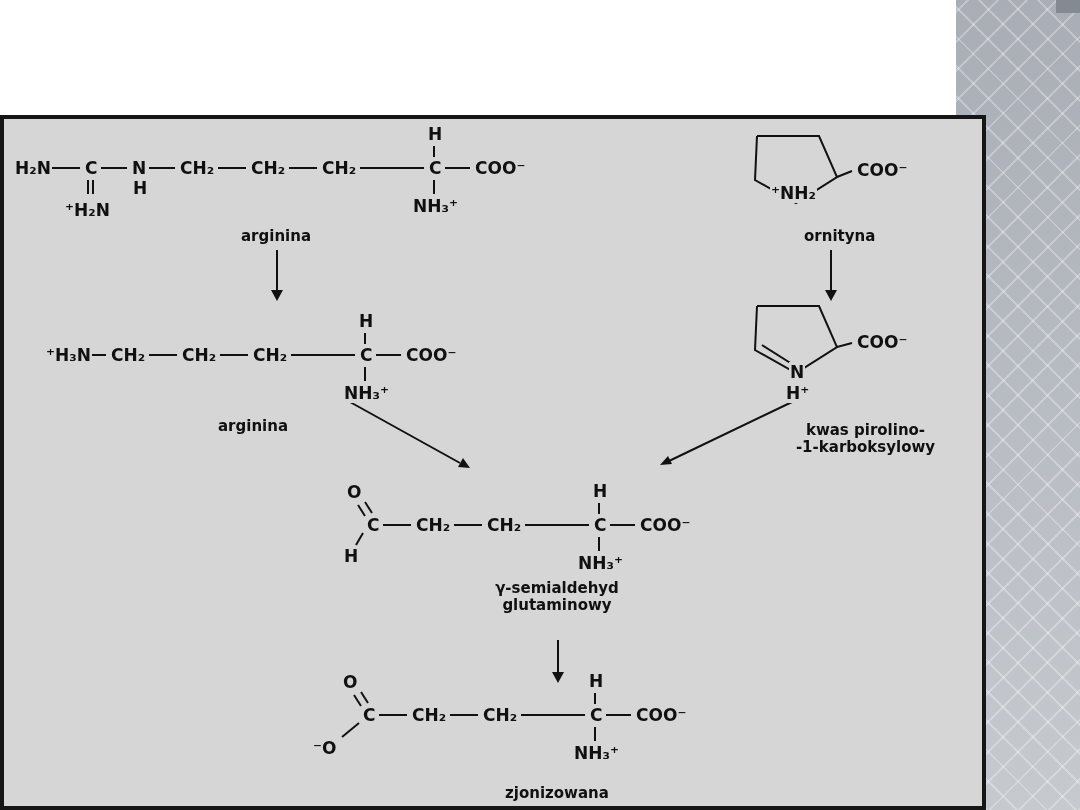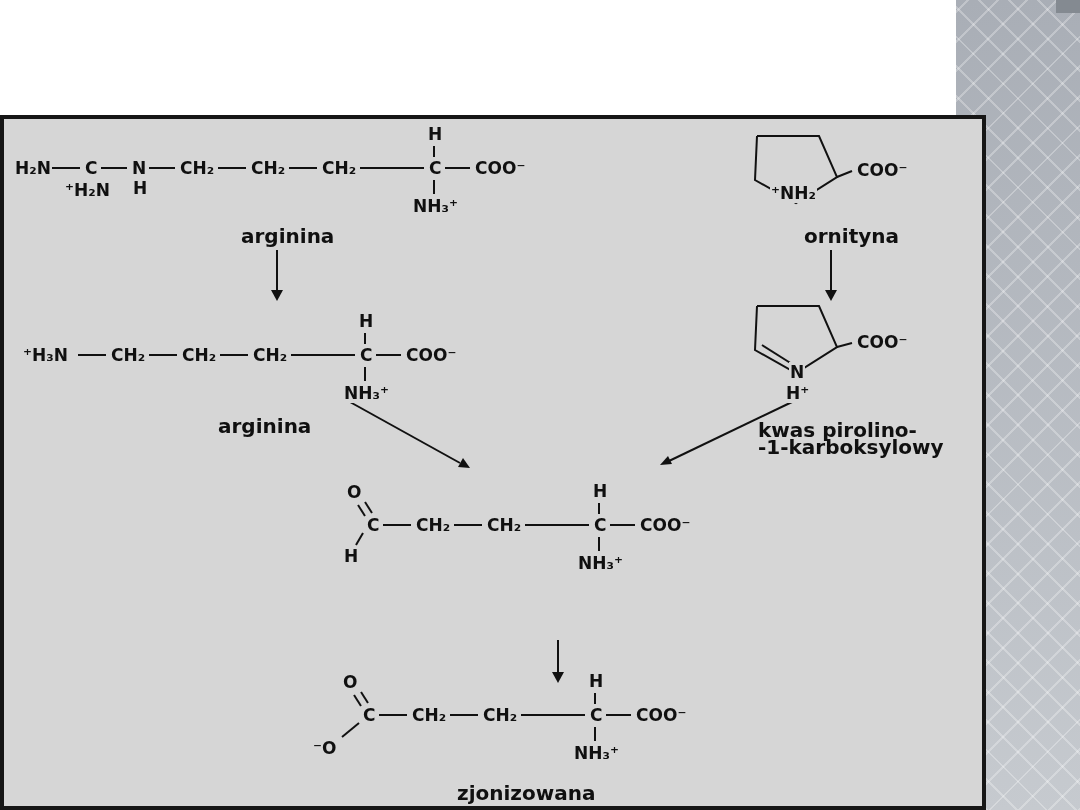--- a/index.html
+++ b/index.html
@@ -10,22 +10,22 @@
          background-image:
            repeating-linear-gradient(45deg,rgba(255,255,255,.28) 0 2px,rgba(255,255,255,0) 2px 21px),
            repeating-linear-gradient(-45deg,rgba(255,255,255,.28) 0 2px,rgba(255,255,255,0) 2px 21px),
            linear-gradient(#a9aeb6,#c6cacf)}
   .corner{position:absolute;left:1056px;top:0;width:24px;height:13px;background:#848a91}
   .panel{position:absolute;left:0;top:115px;width:986px;height:695px;box-sizing:border-box;
          border:4px solid #161616;background:#d6d6d6;z-index:1}
   svg.lines{position:absolute;left:0;top:0;z-index:2}
   .atm{position:absolute;z-index:3;font-weight:bold;font-size:17px;line-height:20px;
        background:#d6d6d6;padding:0 1px;white-space:nowrap}
-  .lbl{position:absolute;z-index:3;font-weight:bold;font-size:20px;line-height:17px;white-space:nowrap}
-  .lbl.center{}
+  .lbl{position:absolute;z-index:3;font-weight:bold;font-size:15px;line-height:17px;white-space:nowrap}
+  .lbl.center{text-align:center}
 </style>
 </head>
 <body>
 
 <div class="stage">
 
   <div class="strip"></div>
   <div class="corner"></div>
   <div class="panel"></div>
 
@@ -96,26 +96,26 @@
 
   <span class="atm" style="left:14px;top:158px">H₂N</span>
   <span class="atm" style="left:84px;top:158px">C</span>
   <span class="atm" style="left:131px;top:158px">N</span>
   <span class="atm" style="left:179px;top:158px">CH₂</span>
   <span class="atm" style="left:250px;top:158px">CH₂</span>
   <span class="atm" style="left:321px;top:158px">CH₂</span>
   <span class="atm" style="left:428px;top:158px">C</span>
   <span class="atm" style="left:474px;top:158px">COO⁻</span>
   <span class="atm" style="left:427px;top:124px">H</span>
-  <span class="atm" style="left:64px;top:180px">⁺H₂N</span>
+  <span class="atm" style="left:64px;top:200px">⁺H₂N</span>
   <span class="atm" style="left:132px;top:178px">H</span>
   <span class="atm" style="left:412px;top:196px">NH₃⁺</span>
   <div class="lbl" style="left:241px;top:228px">arginina</div>
 
-  <span class="atm" style="left:22px;top:345px">⁺H₃N</span>
+  <span class="atm" style="left:45px;top:345px">⁺H₃N</span>
   <span class="atm" style="left:110px;top:345px">CH₂</span>
   <span class="atm" style="left:181px;top:345px">CH₂</span>
   <span class="atm" style="left:252px;top:345px">CH₂</span>
   <span class="atm" style="left:359px;top:345px">C</span>
   <span class="atm" style="left:405px;top:345px">COO⁻</span>
   <span class="atm" style="left:358px;top:311px">H</span>
   <span class="atm" style="left:343px;top:383px">NH₃⁺</span>
   <div class="lbl" style="left:218px;top:418px">arginina</div>
 
   <span class="atm" style="left:770px;top:183px">⁺NH₂</span>
@@ -132,20 +132,24 @@
 
   <span class="atm" style="left:346px;top:482px">O</span>
   <span class="atm" style="left:366px;top:515px">C</span>
   <span class="atm" style="left:343px;top:546px">H</span>
   <span class="atm" style="left:415px;top:515px">CH₂</span>
   <span class="atm" style="left:486px;top:515px">CH₂</span>
   <span class="atm" style="left:593px;top:515px">C</span>
   <span class="atm" style="left:639px;top:515px">COO⁻</span>
   <span class="atm" style="left:592px;top:481px">H</span>
   <span class="atm" style="left:577px;top:553px">NH₃⁺</span>
+  <div class="lbl center" style="left:457px;top:580px;width:200px">
+    <div>γ-semialdehyd</div>
+    <div>glutaminowy</div>
+  </div>
 
   <span class="atm" style="left:342px;top:672px">O</span>
   <span class="atm" style="left:362px;top:705px">C</span>
   <span class="atm" style="left:312px;top:738px">⁻O</span>
   <span class="atm" style="left:411px;top:705px">CH₂</span>
   <span class="atm" style="left:482px;top:705px">CH₂</span>
   <span class="atm" style="left:589px;top:705px">C</span>
   <span class="atm" style="left:635px;top:705px">COO⁻</span>
   <span class="atm" style="left:588px;top:671px">H</span>
   <span class="atm" style="left:573px;top:743px">NH₃⁺</span>

